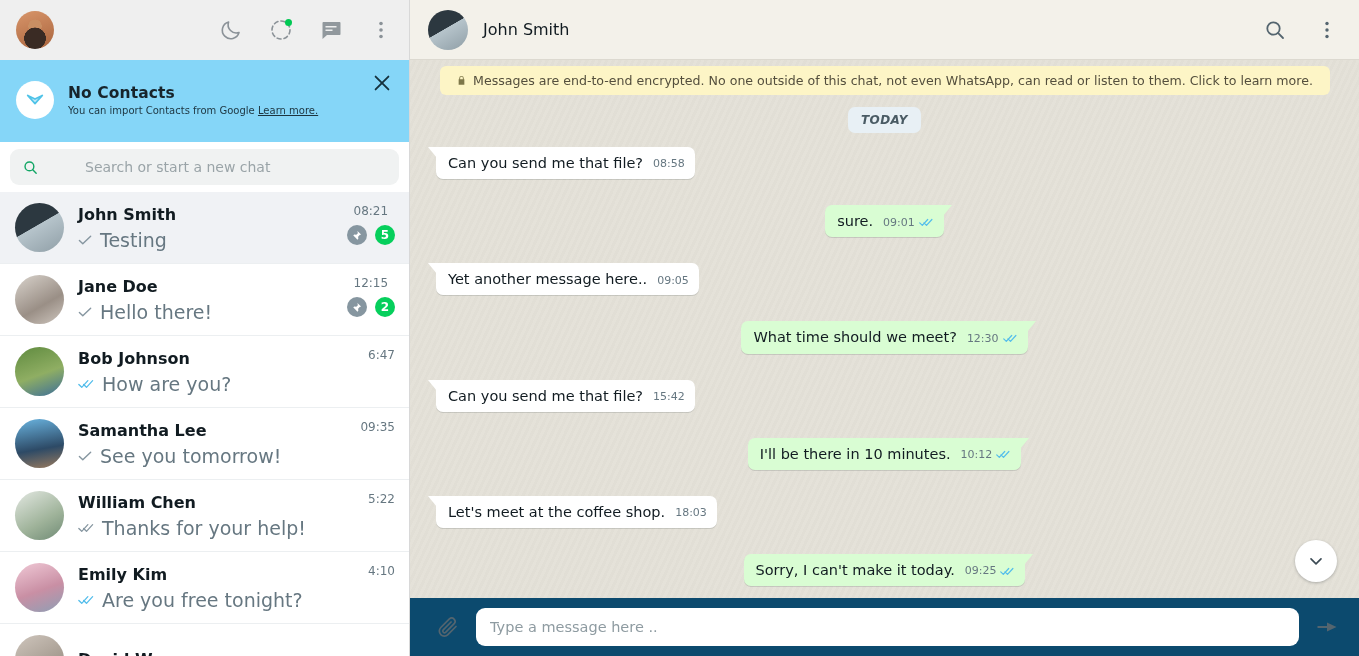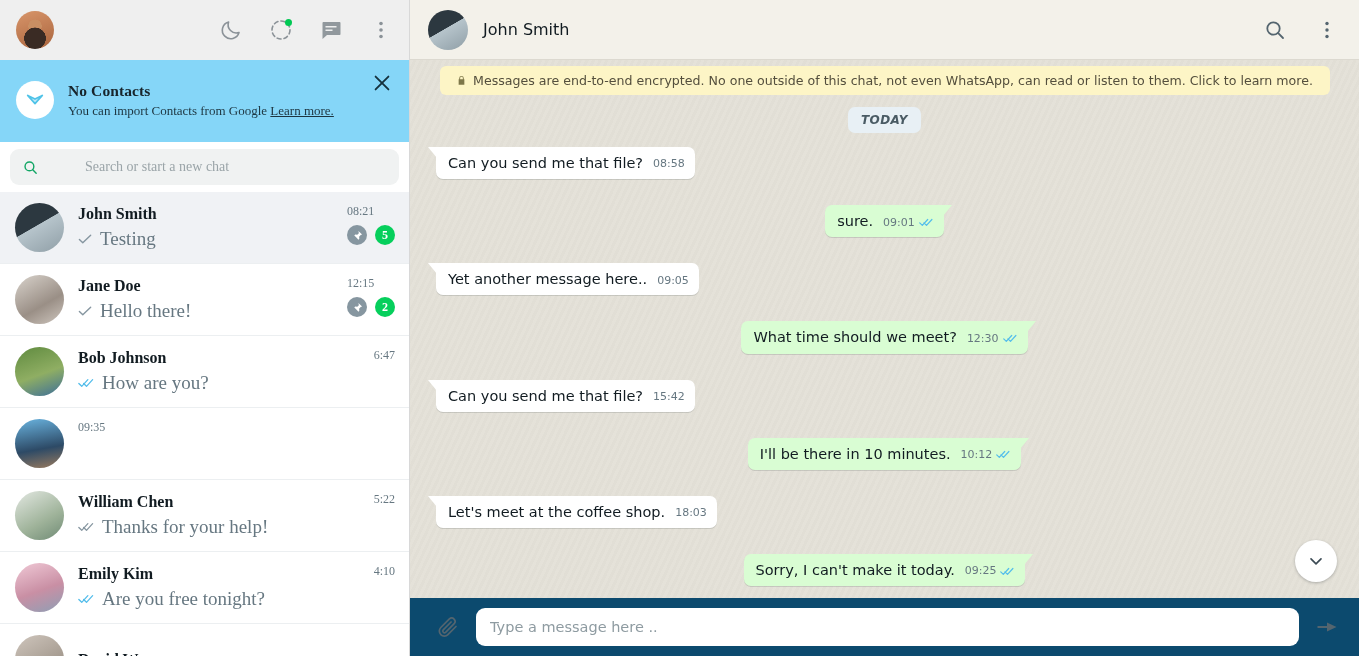--- a/index.html
+++ b/index.html
@@ -7,21 +7,21 @@
     width: 1359px; height: 656px;
     font-family: "DejaVu Sans", "Liberation Sans", sans-serif;
     overflow: hidden; background: #ffffff;
   }
   .app { display: flex; width: 1359px; height: 656px; }
 
   
   .sidebar {
     width: 410px; height: 656px; background: #0f172a;
     display: flex; flex-direction: column;
-    border-right: 1px solid #d8d8d8; position: relative; font-family: Liberation Serif, serif;
+    border-right: 1px solid #d8d8d8; position: relative;
   }
   .side-topbar {
     height: 60px; background: #efefef;
     display: flex; align-items: center;
     padding: 0 16px; flex: 0 0 60px;
   }
   .avatar {
     border-radius: 50%; flex: none; overflow: hidden;
     background: #b9b9b9; position: relative;
   }
@@ -43,21 +43,21 @@
   .banner {
     background: #85d6f8; min-height: 82px; position: relative;
     display: flex; align-items: center; padding: 14px 16px 16px 16px; gap: 14px;
   }
   .banner-ico {
     width: 38px; height: 38px; border-radius: 50%; background: #ffffff;
     display: flex; align-items: center; justify-content: center; flex: none;
   }
   .banner-txt { display: flex; flex-direction: column; gap: 3px; }
   .banner-title { font-size: 15.5px; font-weight: 700; color: #17242b; letter-spacing: .1px; }
-  .banner-sub { font-size: 13px; color: #1d3540; }
+  .banner-sub { font-size: 10px; color: #1d3540; }
   .banner-sub a { color: #1d3540; text-decoration: underline; cursor: pointer; }
   .banner-close {
     position: absolute; top: 12px; right: 16px; width: 22px; height: 22px; cursor: pointer;
   }
   .banner-close svg { width: 100%; height: 100%; display: block; }
 
   
   .search-wrap { padding: 7px 10px; background: #fff; }
   .search-box {
     display: flex; align-items: center; gap: 14px;
@@ -84,21 +84,21 @@
   .c2 { background: linear-gradient(160deg,#5f8a3f,#8fae63 55%,#3c6e9a); }
   .c3 { background: linear-gradient(170deg,#6ab4e0,#2d4a66 60%,#9a7b5e); }
   .c4 { background: linear-gradient(150deg,#e3e8e2,#9fb39a 60%,#6f8a74); }
   .c5 { background: linear-gradient(160deg,#f0c9d6,#c98fa4 55%,#8e9fb5); }
   .c6 { background: linear-gradient(150deg,#cfc6bd,#8d8276); }
   .chat-main { flex: 1; min-width: 0; display: flex; flex-direction: column; gap: 5px; }
   .chat-name { font-size: 16px; font-weight: 700; color: #111b21; white-space: nowrap; }
   .chat-prev { display: flex; align-items: center; gap: 7px; font-size: 19px; color: #667781; }
   .chat-prev .tick { flex: none; display: block; }
   .chat-right {
-    display: flex; flex-direction: column; align-items: flex-start;
+    display: flex; flex-direction: column; align-items: center;
     gap: 8px; flex: none; align-self: stretch; padding-top: 13px;
   }
   .chat-time { font-size: 12px; color: #667781; line-height: 1; }
   .chat-meta { display: flex; align-items: center; gap: 8px; height: 20px; }
   .pin {
     width: 20px; height: 20px; border-radius: 50%; background: #8696a0;
     display: flex; align-items: center; justify-content: center;
   }
   .badge {
     min-width: 20px; height: 20px; border-radius: 10px; background: #06cf5c;
@@ -317,20 +317,29 @@
             <span>How are you?</span>
           </div>
         </div>
         <div class="chat-right">
           <div class="chat-time">6:47</div>
         </div>
       </div>
 
       <div class="chat-row">
         <div class="avatar ca c3"></div>
+        <div class="chat-main">
+          <div class="chat-name">Samantha Lee</div>
+          <div class="chat-prev">
+            <svg class="tick" width="15" height="12" viewBox="0 0 16 12" fill="none" stroke="#8696a0" stroke-width="1.5" stroke-linecap="round" stroke-linejoin="round">
+                <path d="M1.5 6.5l3.6 3.6L13.5 2"></path>
+              </svg>
+            <span>See you tomorrow!</span>
+          </div>
+        </div>
         <div class="chat-right">
           <div class="chat-time">09:35</div>
         </div>
       </div>
 
       <div class="chat-row">
         <div class="avatar ca c4"></div>
         <div class="chat-main">
           <div class="chat-name">William Chen</div>
           <div class="chat-prev">

